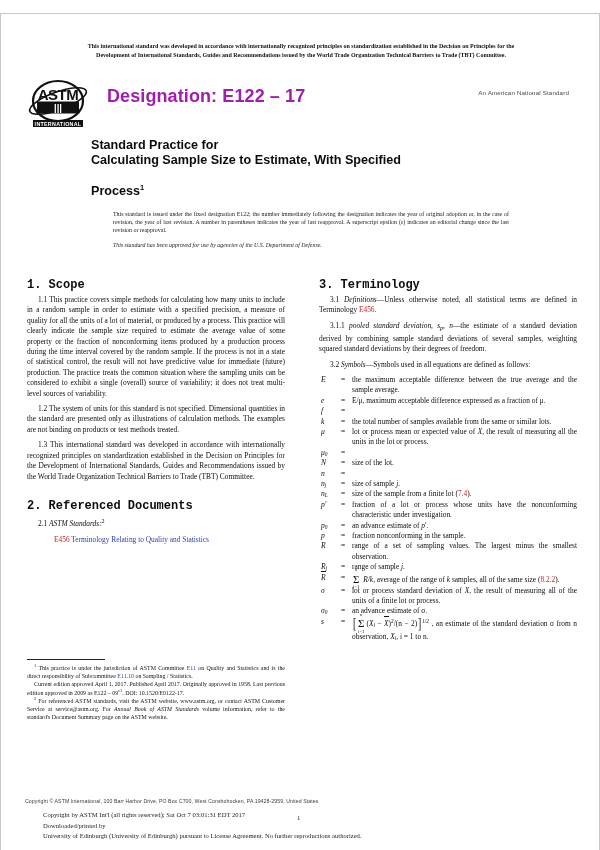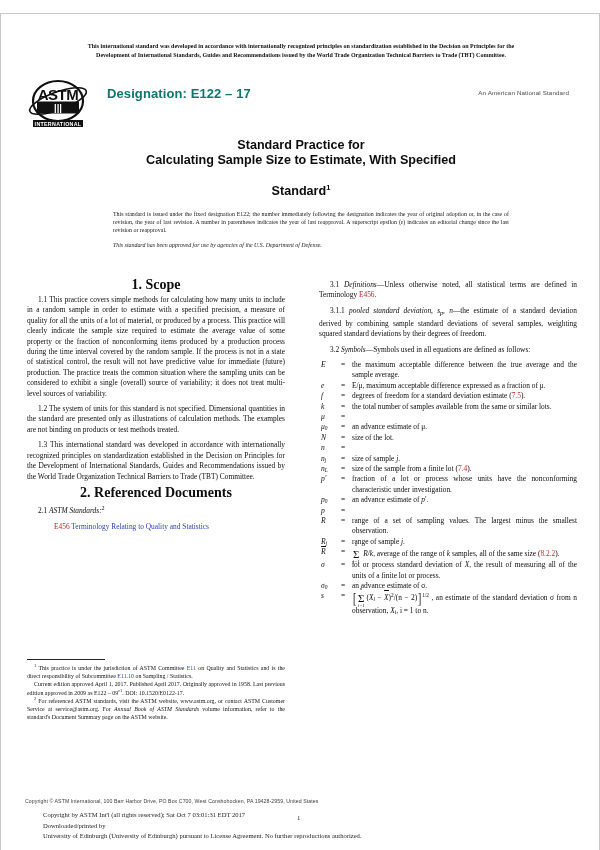--- a/index.html
+++ b/index.html
@@ -62,41 +62,40 @@
     width: 66px;
     height: 50px;
   }
   .logo svg { display:block; }
   .designation {
     position: absolute;
     left: 82px;
     top: 10px;
     font-family: "Liberation Sans", sans-serif;
     font-weight: bold;
-    font-size: 13px;
+    font-size: 18px;
     letter-spacing: 0.1px;
-    color: #0f766e;
+    color: #a21caf;
   }
   .anstd {
     position: absolute;
     right: 8px;
     top: 13px;
     font-family: "Liberation Sans", sans-serif;
     font-size: 6.2px;
     color: #4a4a4a;
     letter-spacing: 0.15px;
   }
 
   
   .titleblock {
     position: absolute;
     left: 66px;
     top: 124px;
     width: 420px;
-    text-align: center;
   }
   .title {
     font-family: "Liberation Sans", sans-serif;
     font-weight: bold;
     font-size: 12.6px;
     line-height: 15.4px;
     color: #0d0d0d;
   }
   .title sup {
     font-size: 7.5px;
@@ -127,28 +126,28 @@
     top: 266px;
     width: 258px;
     font-size: 7.4px;
     line-height: 10.4px;
     text-align: justify;
   }
   .col-left  { left: 2px; }
   .col-right { left: 294px; }
 
   h2.sec {
-    font-family: Liberation Serif, serif;
+    font-family: Liberation Mono, monospace;
     font-weight: bold;
-    font-size: 14px;
+    font-size: 12px;
     margin: 0 0 5px 0;
     line-height: 10px;
-    text-align: center;
-  }
-  h2.sec.spaced { margin-top: 6px; }
+    text-align: left;
+  }
+  h2.sec.spaced { margin-top: 19px; }
 
   p.para {
     margin: 0 0 0 0;
     text-indent: 11px;
     text-align: justify;
     hyphens: none;
   }
   p.para + p.para { margin-top: 5px; }
   .num { font-style: normal; }
 
@@ -362,21 +361,21 @@
       </div>
       <div class="designation">Designation: E122 – 17</div>
       <div class="anstd">An American National Standard</div>
     </div>
 
     <div class="titleblock">
       <div class="title">
         <span>Standard Practice for</span><br>
         <span>Calculating Sample Size to Estimate, With Specified</span><br>
         <br>
-        <span>Standard</span><sup>1</sup>
+        <span>Process</span><sup>1</sup>
       </div>
     </div>
 
     <div class="notes">
       <span>This standard is issued under the fixed designation E122; the number immediately following the designation indicates the year of original adoption or, in the case of revision, the year of last revision. A number in parentheses indicates the year of last reapproval. A superscript epsilon (ε) indicates an editorial change since the last revision or reapproval.</span>
       <span class="approved">This standard has been approved for use by agencies of the U.S. Department of Defense.</span>
     </div>
 
     <div class="col col-left">
 
@@ -405,20 +404,21 @@
       </p>
       <p class="para stdline">
         <span class="ref-red">E456</span>
         <span class="ref-blue">Terminology Relating to Quality and Statistics</span>
       </p>
 
     </div>
 
     <div class="col col-right">
 
+      <h2 class="sec">3. Terminology</h2>
 
       <p class="para">
         <span class="num">3.1</span>
         <span class="sublabel">Definitions</span><span>—</span><span>Unless otherwise noted, all statistical terms are defined in Terminology</span>
         <span class="ref-red">E456</span><span>.</span>
       </p>
 
       <p class="para">
         <span class="num">3.1.1</span>
         <span class="sublabel">pooled standard deviation, s</span><sub class="it">p</sub><span class="sublabel">, n</span><span>—</span><span>the estimate of a standard deviation derived by combining sample standard deviations of several samples, weighting squared standard deviations by their degrees of freedom.</span>
@@ -439,38 +439,37 @@
 
         <div class="symrow">
           <div class="sym">e</div>
           <div class="eq">=</div>
           <div class="def">E/μ, maximum acceptable difference expressed as a fraction of μ.</div>
         </div>
 
         <div class="symrow">
           <div class="sym">f</div>
           <div class="eq">=</div>
-          <div class="def">degrees of freedom for a standard deviation estimate (<span class="ref-red">7.5</span>).</div>
         </div>
 
         <div class="symrow">
           <div class="sym">k</div>
           <div class="eq">=</div>
           <div class="def">the total number of samples available from the same or similar lots.</div>
         </div>
 
         <div class="symrow">
           <div class="sym">μ</div>
           <div class="eq">=</div>
+          <div class="def">lot or process mean or expected value of <span class="it">X</span>, the result of measuring all the units in the lot or process.</div>
         </div>
 
         <div class="symrow">
           <div class="sym">μ<sub>0</sub></div>
           <div class="eq">=</div>
-          <div class="def">an advance estimate of μ.</div>
         </div>
 
         <div class="symrow">
           <div class="sym">N</div>
           <div class="eq">=</div>
           <div class="def">size of the lot.</div>
         </div>
 
         <div class="symrow">
           <div class="sym">n</div>
@@ -497,20 +496,21 @@
 
         <div class="symrow">
           <div class="sym">p<sub>0</sub></div>
           <div class="eq">=</div>
           <div class="def">an advance estimate of <span class="it">p</span>′.</div>
         </div>
 
         <div class="symrow">
           <div class="sym">p</div>
           <div class="eq">=</div>
+          <div class="def">fraction nonconforming in the sample.</div>
         </div>
 
         <div class="symrow">
           <div class="sym">R</div>
           <div class="eq">=</div>
           <div class="def">range of a set of sampling values. The largest minus the smallest observation.</div>
         </div>
 
         <div class="symrow">
           <div class="sym">R<sub>j</sub></div>

